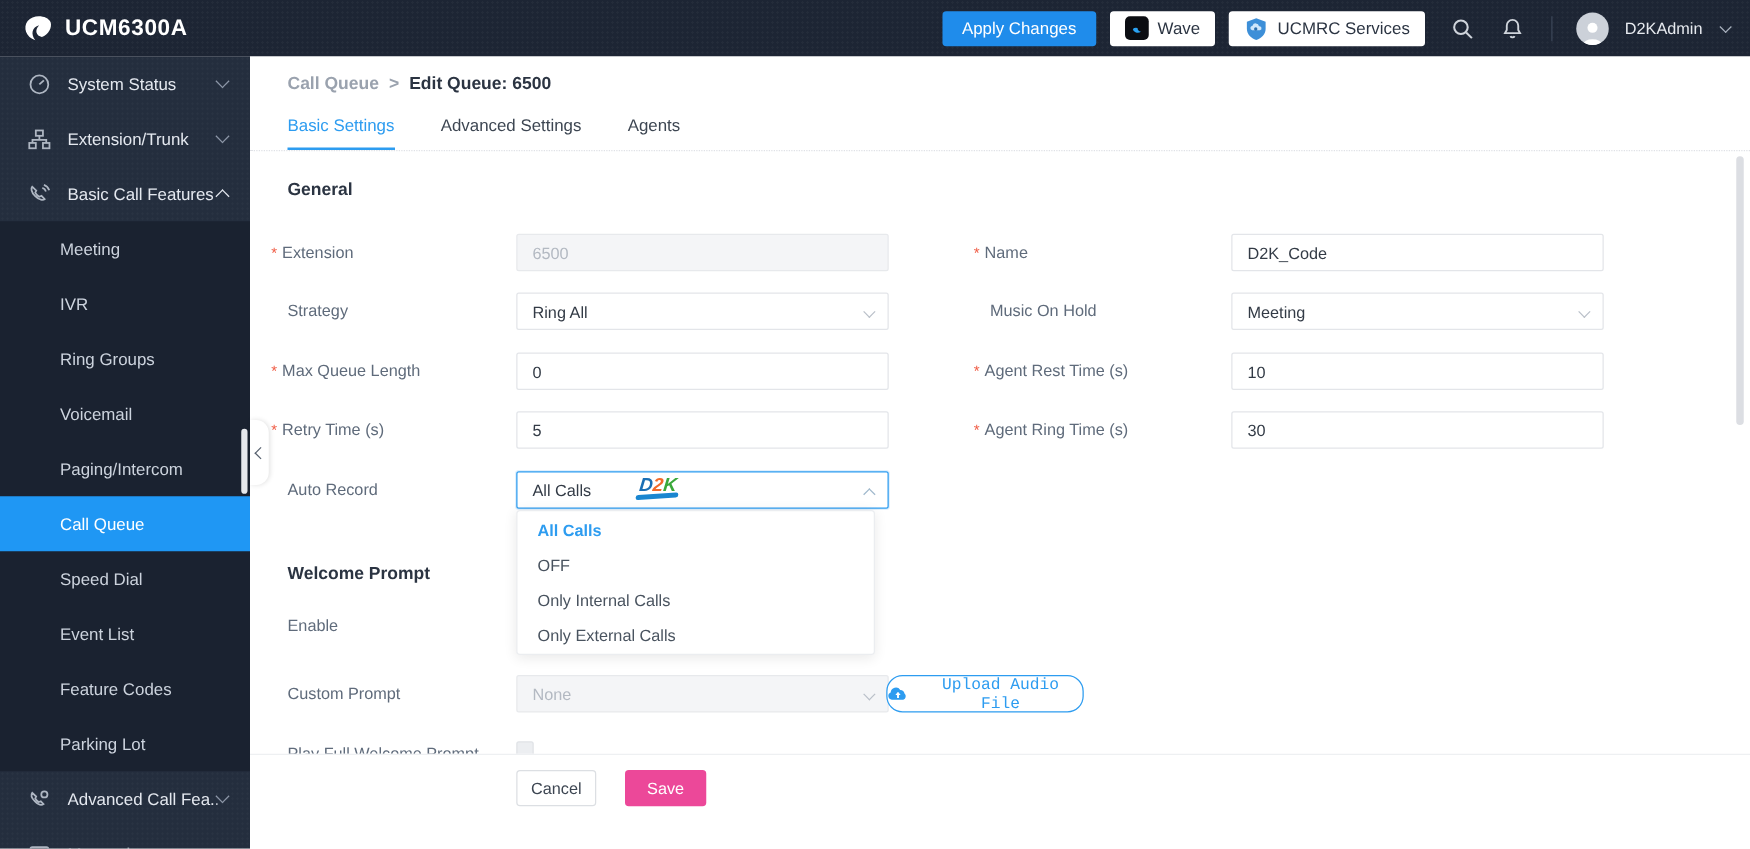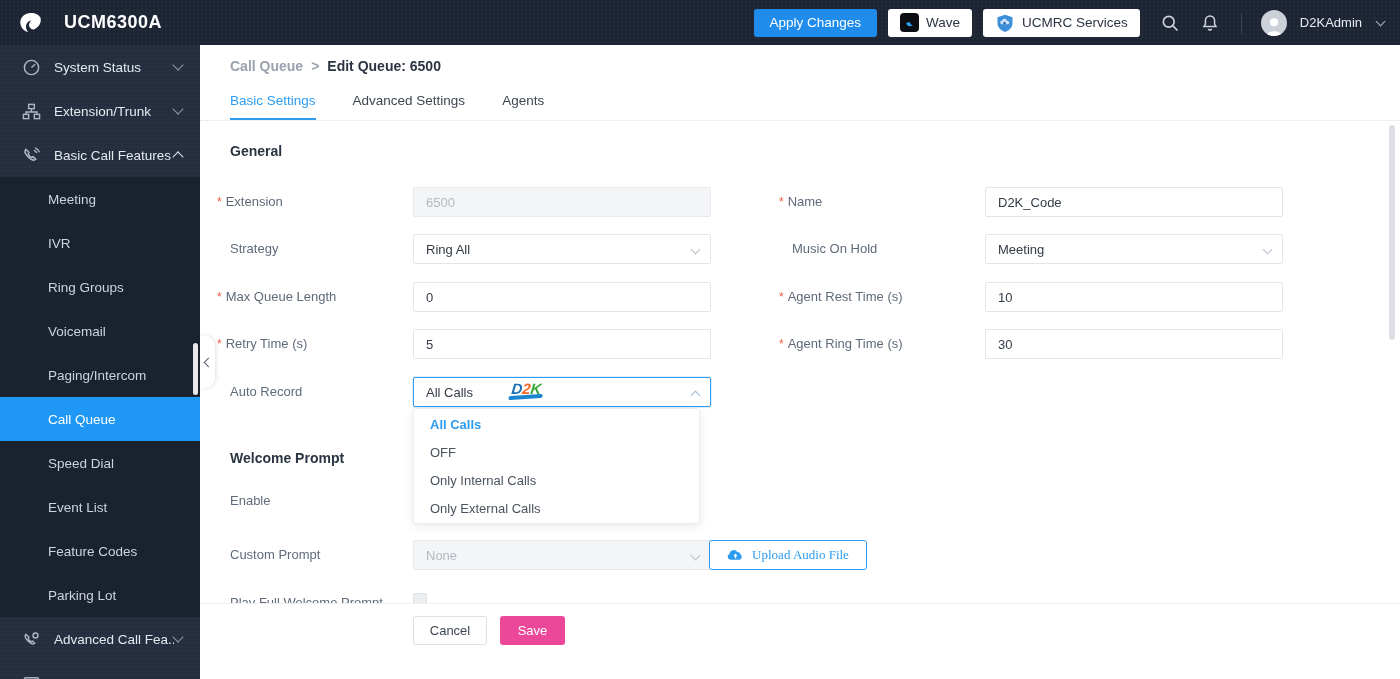--- a/index.html
+++ b/index.html
@@ -3,21 +3,21 @@
 <meta charset="utf-8">
 <style>
   * { margin:0; padding:0; box-sizing:border-box; }
   html,body { width:1400px; height:679px; overflow:hidden; font-family:"Liberation Sans", sans-serif; background:#fff; }
   #app { position:relative; width:1400px; height:679px; overflow:hidden; }
 
   
   .topbar { position:absolute; top:0; left:0; width:1400px; height:45px; background:#1d2534;
             background-image:radial-gradient(rgba(255,255,255,.03) 1px, transparent 1px); background-size:4px 4px;
             display:flex; align-items:center; padding:0 16px; z-index:50; }
-  .logo-wrap { display:flex; align-items:center; gap:20px; width:186px; }
+  .logo-wrap { display:flex; align-items:center; gap:8px; width:186px; }
   .logo-icon { width:28px; height:28px; }
   .device-name { color:#ffffff; font-size:18px; font-weight:bold; letter-spacing:.5px; }
   .tb-right { margin-left:auto; display:flex; align-items:center; gap:11px; }
   .btn-apply { background:#1f8ceb; color:#fff; border:none; height:28px; padding:0 16px; font-size:13.5px; border-radius:3px; cursor:pointer; font-family:inherit; }
   .btn-white { background:#fff; color:#2b3442; border:none; height:28px; padding:0 12px; font-size:13.5px; border-radius:3px; cursor:pointer; display:flex; align-items:center; gap:7px; font-family:inherit; }
   .wave-ic { width:19px; height:19px; background:#0b0d12; border-radius:4px; display:flex; align-items:center; justify-content:center; }
   .tb-icon { width:20px; height:20px; display:block; }
   .tb-iconbtn { background:none; border:none; cursor:pointer; padding:0; margin-left:9px; display:flex; align-items:center; }
   .tb-divider { width:1px; height:20px; background:#3a4456; margin:0 8px 0 10px; }
   .avatar { width:26px; height:26px; border-radius:50%; background:#ccd1d9; overflow:hidden; display:flex; align-items:flex-end; justify-content:center; }
@@ -71,29 +71,29 @@
   .dd-option { height:28px; line-height:28px; padding-left:16px; font-size:13px; color:#49535f; cursor:pointer; }
   .dd-option.selected { color:#2d9cf0; font-weight:bold; }
 
   
   .d2k { position:absolute; left:90px; top:3px; width:44px; height:24px; font-style:italic; font-weight:bold; font-size:15px;
          display:flex; flex-direction:column; align-items:center; line-height:15px; transform:skewX(-6deg); pointer-events:none; }
   .d2k .row { display:flex; }
   .d2k .ld { color:#1a6fb5; } .d2k .l2 { color:#f26a2a; } .d2k .lk { color:#3aa83a; }
   .d2k .swoosh { width:34px; height:4px; background:#1a86d0; border-radius:2px; margin-top:-1px; transform:rotate(-4deg); }
 
-  .upload-btn { position:absolute; left:509px; width:158px; height:30px; background:#fff; border:1px solid #2d9cf0; border-radius:3px;
-                color:#2d9cf0; font-size:13px; display:flex; align-items:center; justify-content:center; gap:8px; cursor:pointer; font-family:Liberation Serif, serif; }
+  .upload-btn { position:absolute; left:509px; width:158px; height:30px; background:#fff; border:1px solid #2d9cf0; border-radius:13px;
+                color:#2d9cf0; font-size:13px; display:flex; align-items:center; justify-content:center; gap:8px; cursor:pointer; font-family:Liberation Mono, monospace; }
 
   .checkbox { position:absolute; left:213px; width:14px; height:14px; background:#eceef1; border:1px solid #dfe2e6; border-radius:2px; }
 
   .content-scroll-thumb { position:absolute; right:5px; top:80px; width:6px; height:215px; background:#dcdee3; border-radius:3px; z-index:30; }
 
   .footer { position:absolute; left:0; top:558px; width:1200px; height:76px; background:#fff; border-top:1px solid #eef0f2; z-index:25; }
-  .btn-cancel { position:absolute; left:213px; top:12px; width:74px; height:29px; background:#fff; border:1px solid #dcdfe3; border-radius:3px;
+  .btn-cancel { position:absolute; left:213px; top:12px; width:64px; height:29px; background:#fff; border:1px solid #dcdfe3; border-radius:3px;
                 color:#3d4652; font-size:13px; cursor:pointer; font-family:inherit; }
   .btn-save { position:absolute; left:300px; top:12px; width:65px; height:29px; background:#ec4899; border:none; border-radius:3px;
               color:#fff; font-size:13px; cursor:pointer; font-family:inherit; }
 </style>
 </head>
 <body>
 
 <div id="app">
 
   <div class="topbar">

